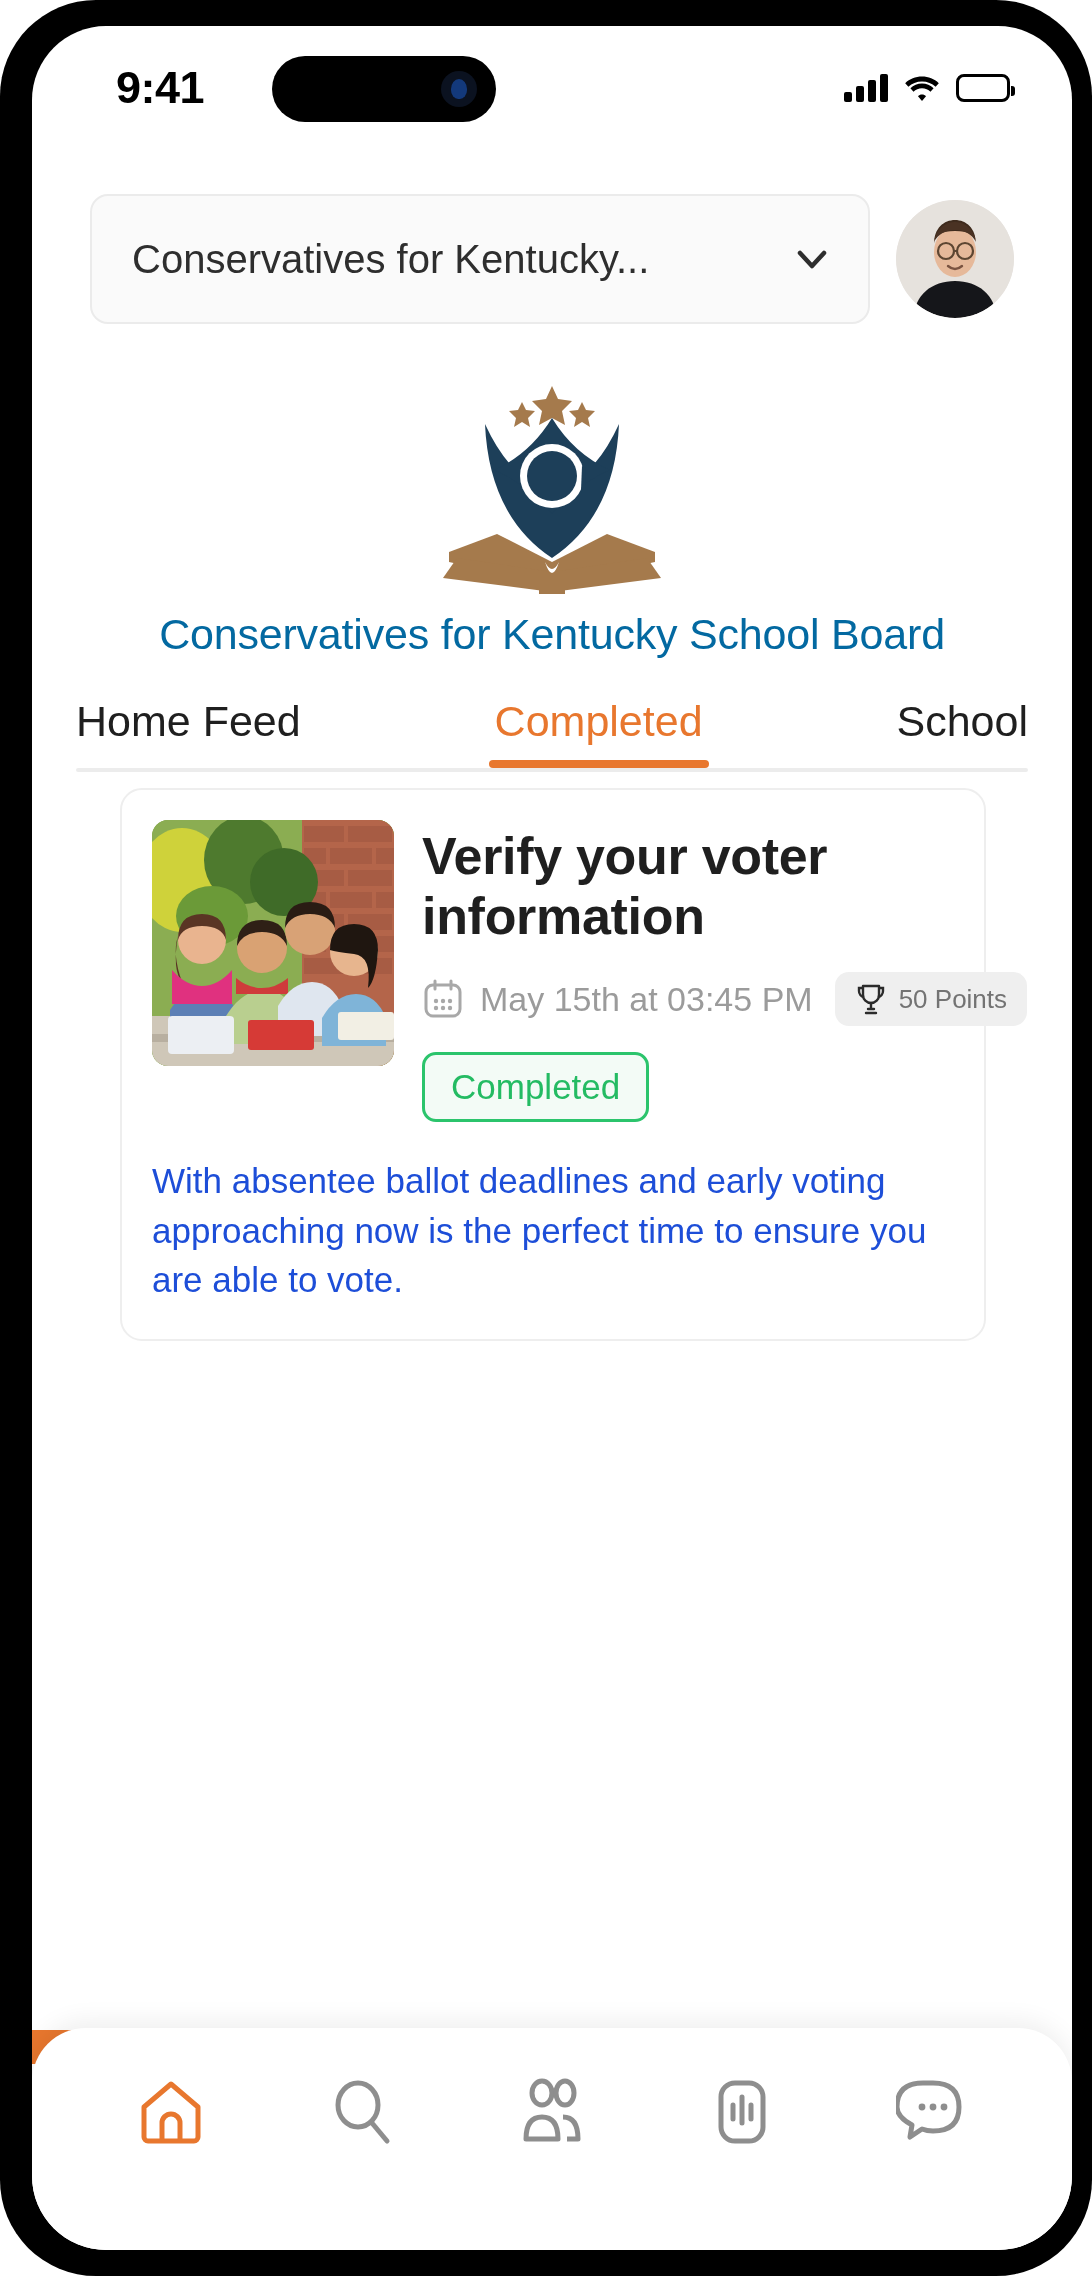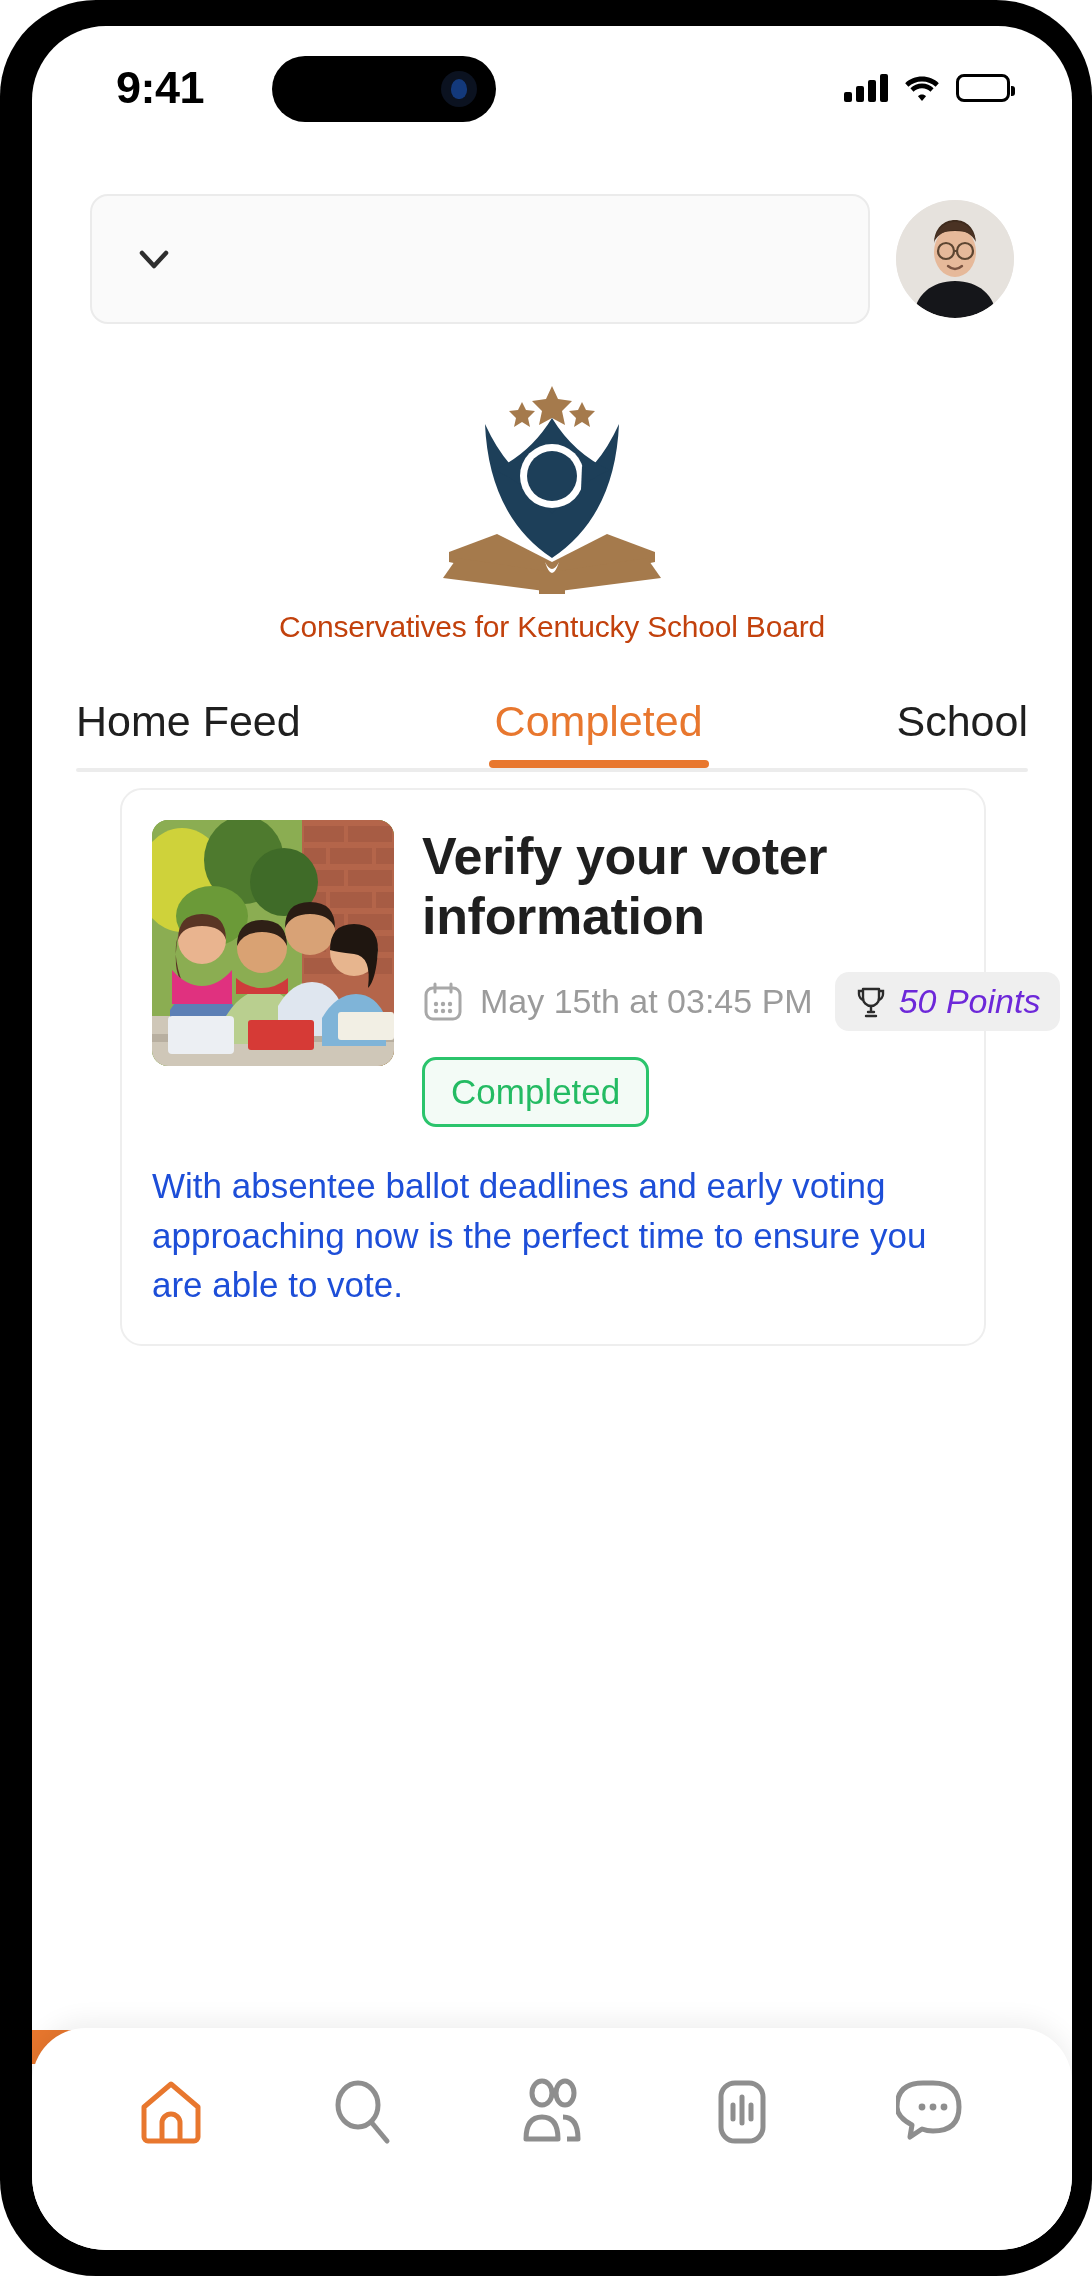--- a/index.html
+++ b/index.html
@@ -138,22 +138,22 @@
   .brand {
     position: absolute;
     left: 0; top: 340px;
     width: 1040px;
     display: flex; flex-direction: column;
     align-items: center;
   }
   .logo-wrap { width: 250px; height: 228px; }
   .brand-name {
     margin-top: 16px;
-    font-size: 30px;
-    color: #c2410c;
+    font-size: 43px;
+    color: #0369a1;
     letter-spacing: -0.2px;
   }
 
   
   .tabs {
     position: absolute;
     left: 0; top: 660px;
     width: 1040px;
     padding: 0 44px;
   }
@@ -221,21 +221,21 @@
     white-space: nowrap;
   }
   .points-pill {
     display: flex; align-items: center; gap: 12px;
     background: #efefef;
     border-radius: 14px;
     padding: 10px 20px;
     margin-left: 6px;
   }
   .trophy-icon { width: 32px; height: 34px; flex: none; }
-  .points-text { font-size: 34px; color: #6d28d9; white-space: nowrap; font-style: italic; }
+  .points-text { font-size: 26px; color: #737373; white-space: nowrap; }
   .status-badge {
     margin-top: 26px;
     display: inline-flex; align-items: center;
     border: 3px solid #2bc46c;
     background: #f3fbf6;
     color: #24bb63;
     border-radius: 14px;
     padding: 12px 26px;
     font-size: 35px;
   }
@@ -300,20 +300,21 @@
           </svg>
         </span>
         <span class="battery">
           <span class="battery-fill"></span>
         </span>
       </div>
     </div>
 
     <div class="header-row">
       <div class="org-select">
+        <span class="org-select-label">Conservatives for Kentucky...</span>
         <span class="chev">
           <svg viewBox="0 0 44 44" width="44" height="44">
             <path d="M10 16 L22 29 L34 16" fill="none" stroke="#2e2e2e" stroke-width="4.5" stroke-linecap="round" stroke-linejoin="round"></path>
           </svg>
         </span>
       </div>
       <div class="avatar">
         <svg viewBox="0 0 118 118" width="118" height="118">
           <defs>
               <clipPath id="avClip">

